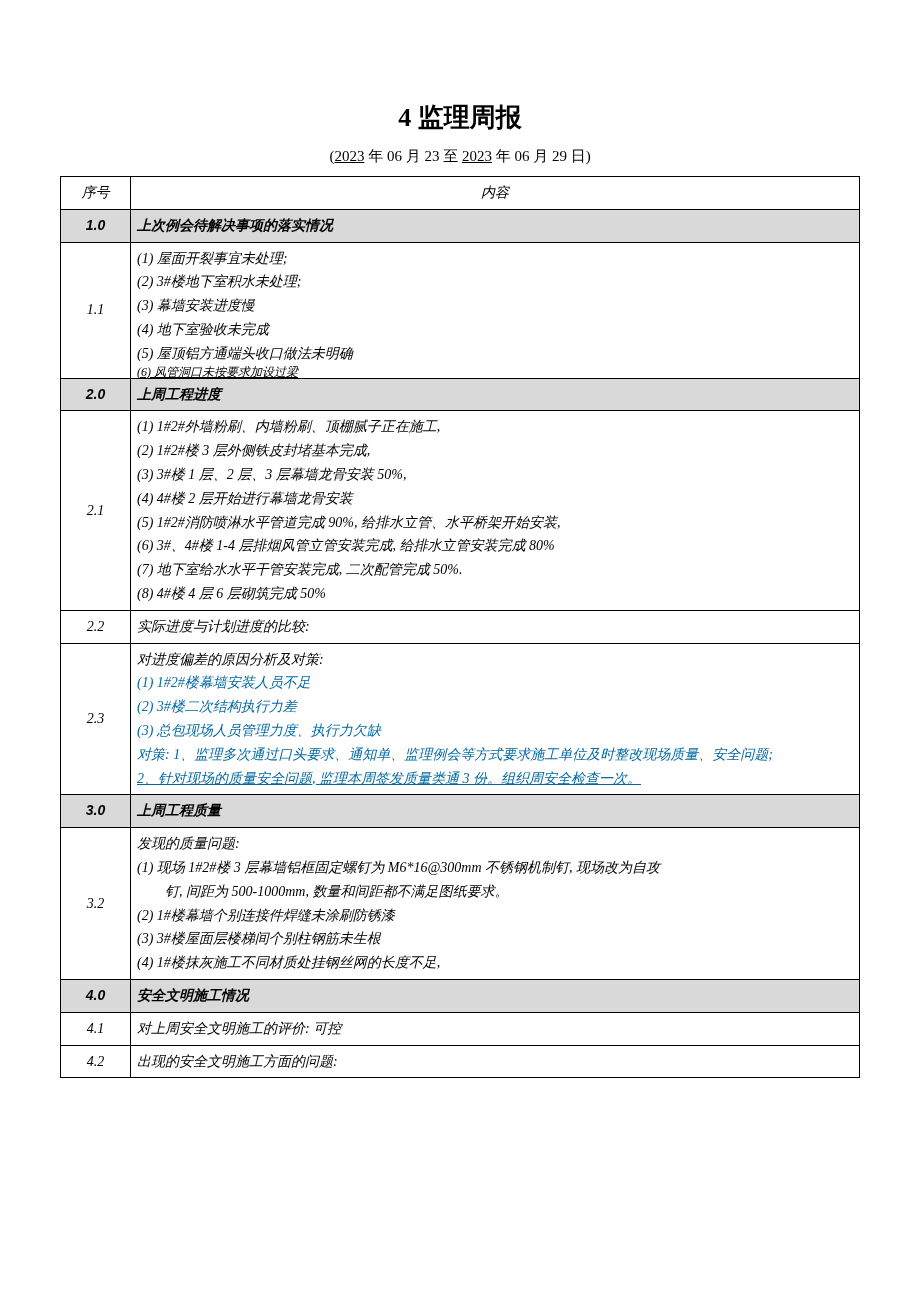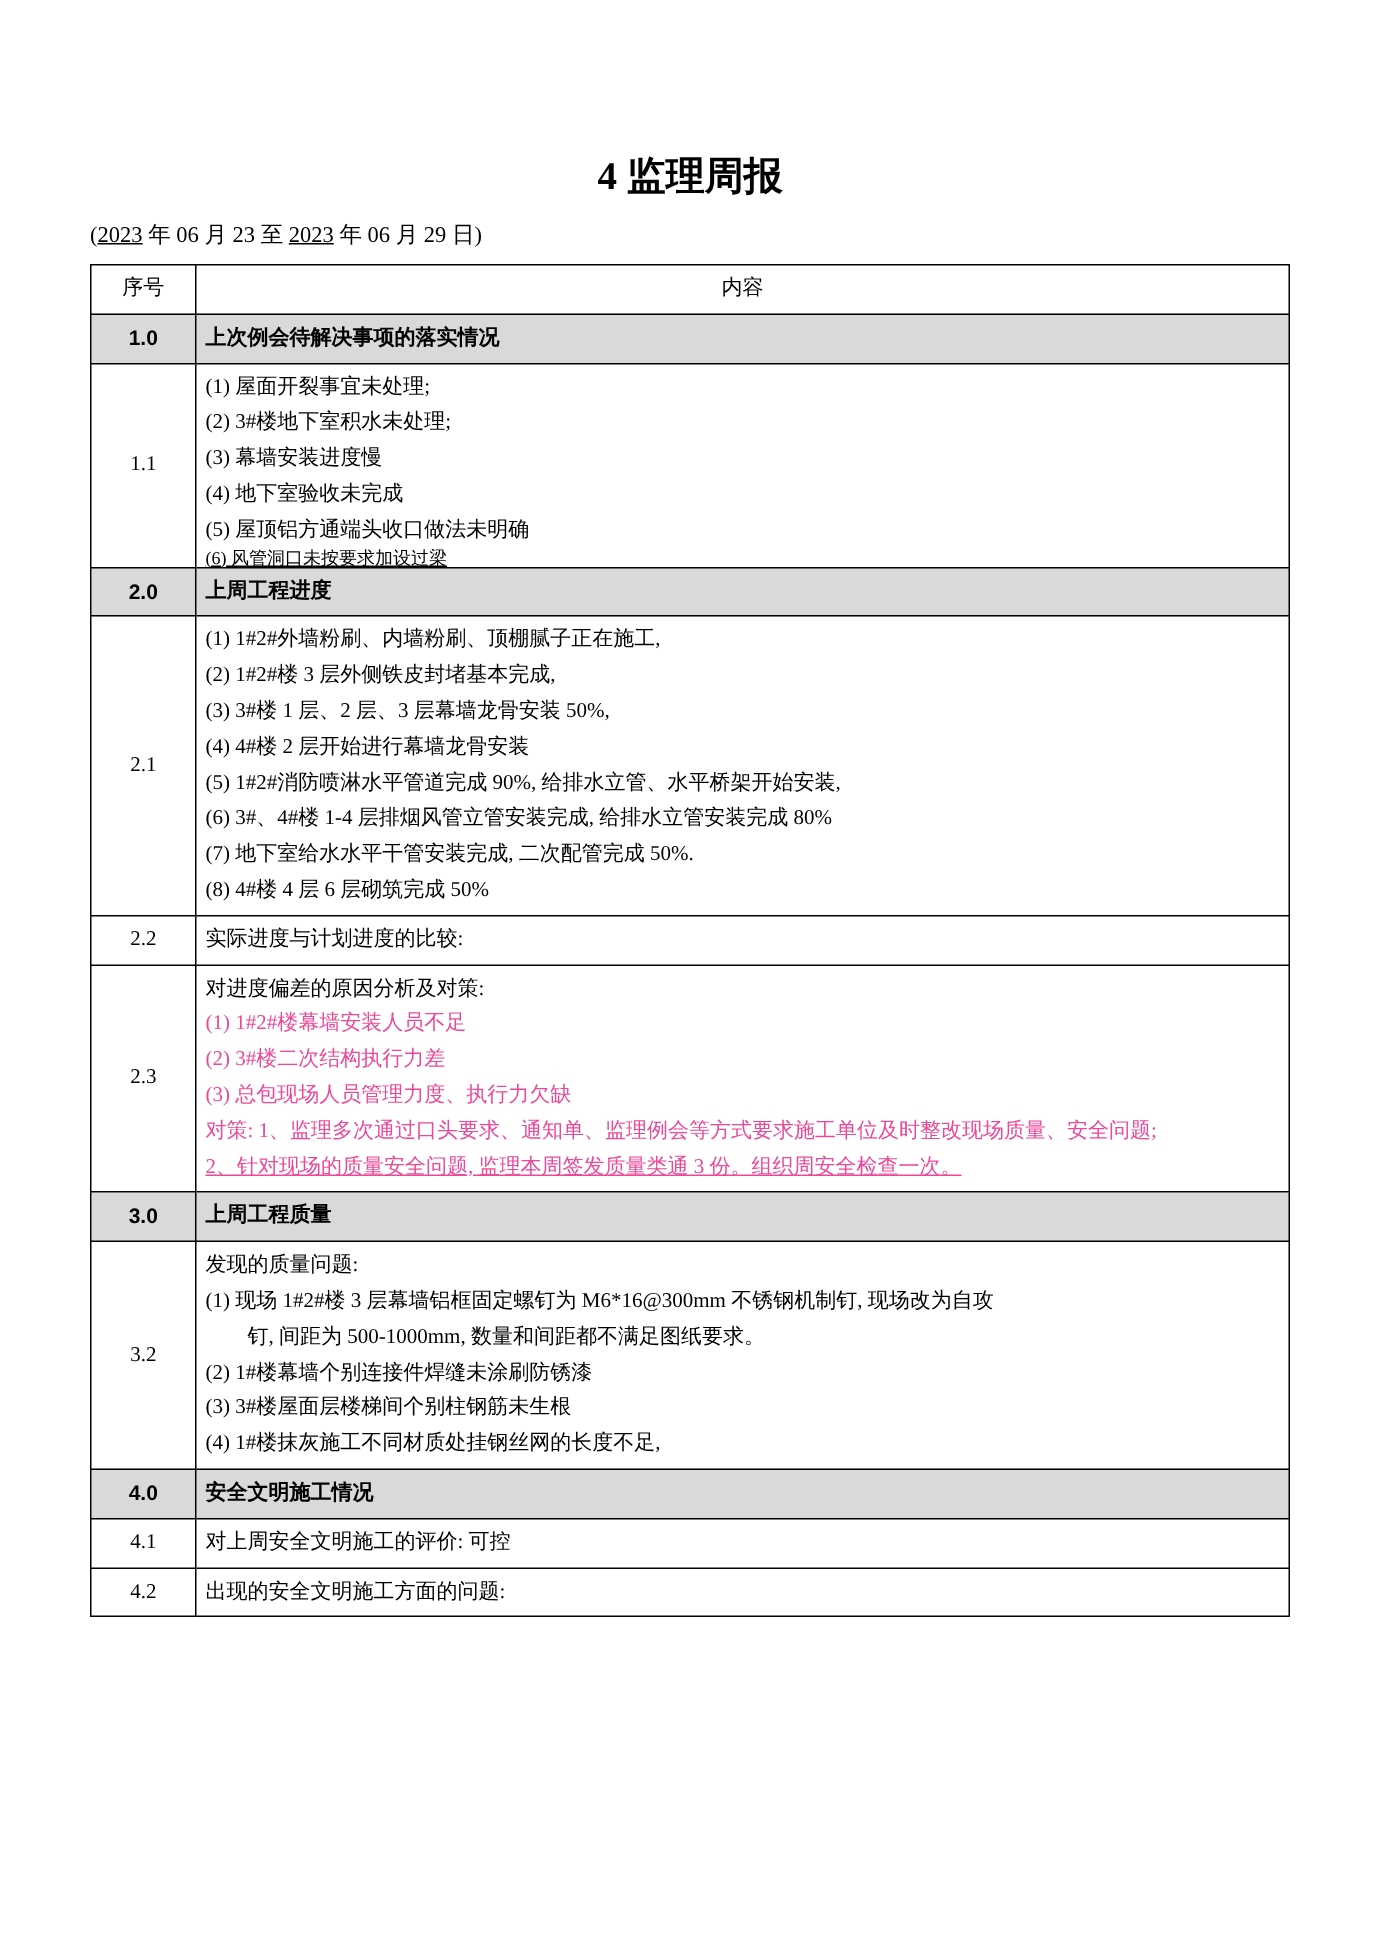--- a/index.html
+++ b/index.html
@@ -13,34 +13,36 @@
     box-sizing: border-box;
   }
   h1 {
     font-family: Liberation Serif, serif;
     font-size: 26px;
     font-weight: bold;
     text-align: center;
     margin: 60px 0 12px 0;
   }
   .subtitle {
+    text-align: center;
     font-size: 15px;
     margin-bottom: 10px;
   }
   .subtitle .u { text-decoration: underline; }
   table {
     border-collapse: collapse;
     width: 100%;
     table-layout: fixed;
   }
   td {
     border: 1px solid #000;
     padding: 4px 6px;
     vertical-align: top;
     line-height: 1.7;
+    font-style: italic;
   }
   col.idx { width: 70px; }
   td.idx {
     text-align: center;
     vertical-align: middle;
   }
   tr.section-header td {
     background: #d9d9d9;
     font-weight: bold;
   }
@@ -49,21 +51,21 @@
     margin-top: 20px;
   }
   .item { display: block; }
   .cutoff {
     font-size: 12px;
     line-height: 1.0;
     text-decoration: underline;
     display: block;
     margin-bottom: -4px;
   }
-  .blue { color: #ec4899; }
+  .blue { color: #0369a1; }
   .indent { padding-left: 28px; display: block; }
 </style>
 </head>
 <body>
 
 <h1>4 监理周报</h1>
 
 <div class="subtitle">
   <span>(</span><span class="u">2023</span><span> 年 06 月 23 至 </span><span class="u">2023</span><span> 年 06 月 29 日)</span>
 </div>

